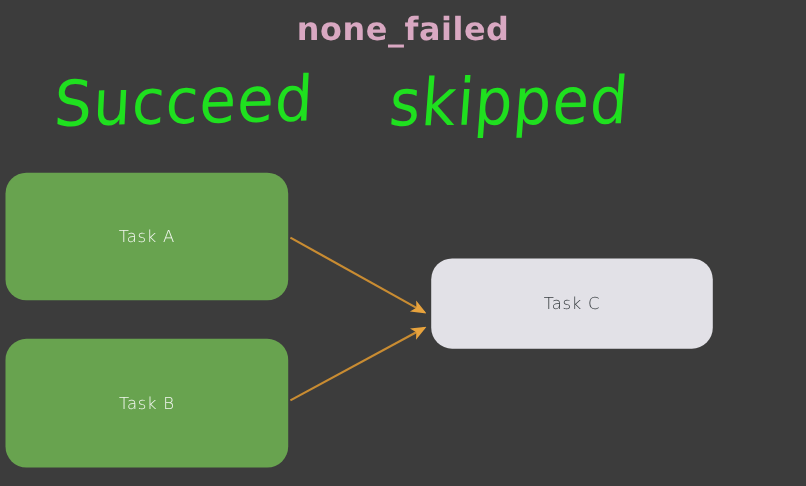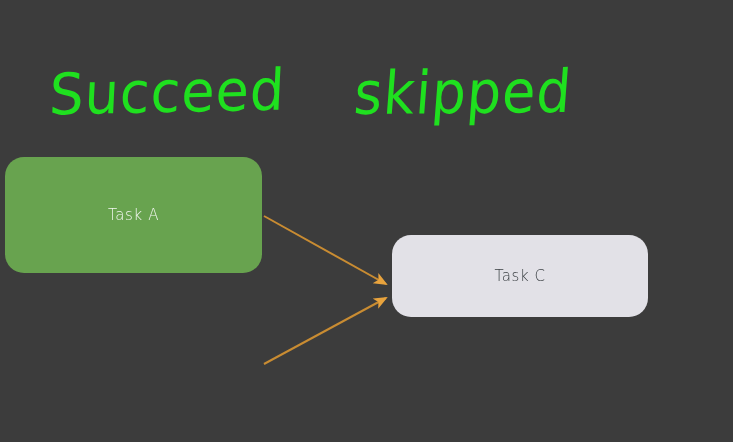--- a/index.html
+++ b/index.html
@@ -106,37 +106,41 @@
     width: 733px;
     height: 442px;
     overflow: visible;
   }
 </style>
 </head>
 <body>
 
 <div id="canvas">
 
+  <div id="title">none_failed</div>
 
   <div class="handwrite" id="ann-succeed">Succeed</div>
 
   <div class="handwrite" id="ann-skipped">skipped</div>
 
   <svg id="edges" viewBox="0 0 733 442" xmlns="http://www.w3.org/2000/svg">
     <defs>
       <marker id="arrowhead" markerWidth="7" markerHeight="7" refX="6" refY="3.2" orient="auto" markerUnits="strokeWidth">
         <path d="M0,0.3 L7,3.2 L0,6.1 L1.7,3.2 Z" fill="#e8a33d"></path>
       </marker>
     </defs>
     <line x1="264" y1="216" x2="386" y2="284" stroke="#c98c32" stroke-width="2" marker-end="url(#arrowhead)"></line>
     <line x1="264" y1="364" x2="386" y2="298" stroke="#c98c32" stroke-width="2" marker-end="url(#arrowhead)"></line>
   </svg>
 
   <div class="node" id="node-task-a">
     <span class="node-label">Task A</span>
   </div>
 
+  <div class="node" id="node-task-b">
+    <span class="node-label">Task B</span>
+  </div>
 
   <div class="node" id="node-task-c">
     <span class="node-label">Task C</span>
   </div>
 
 </div>
 
 </body></html>

